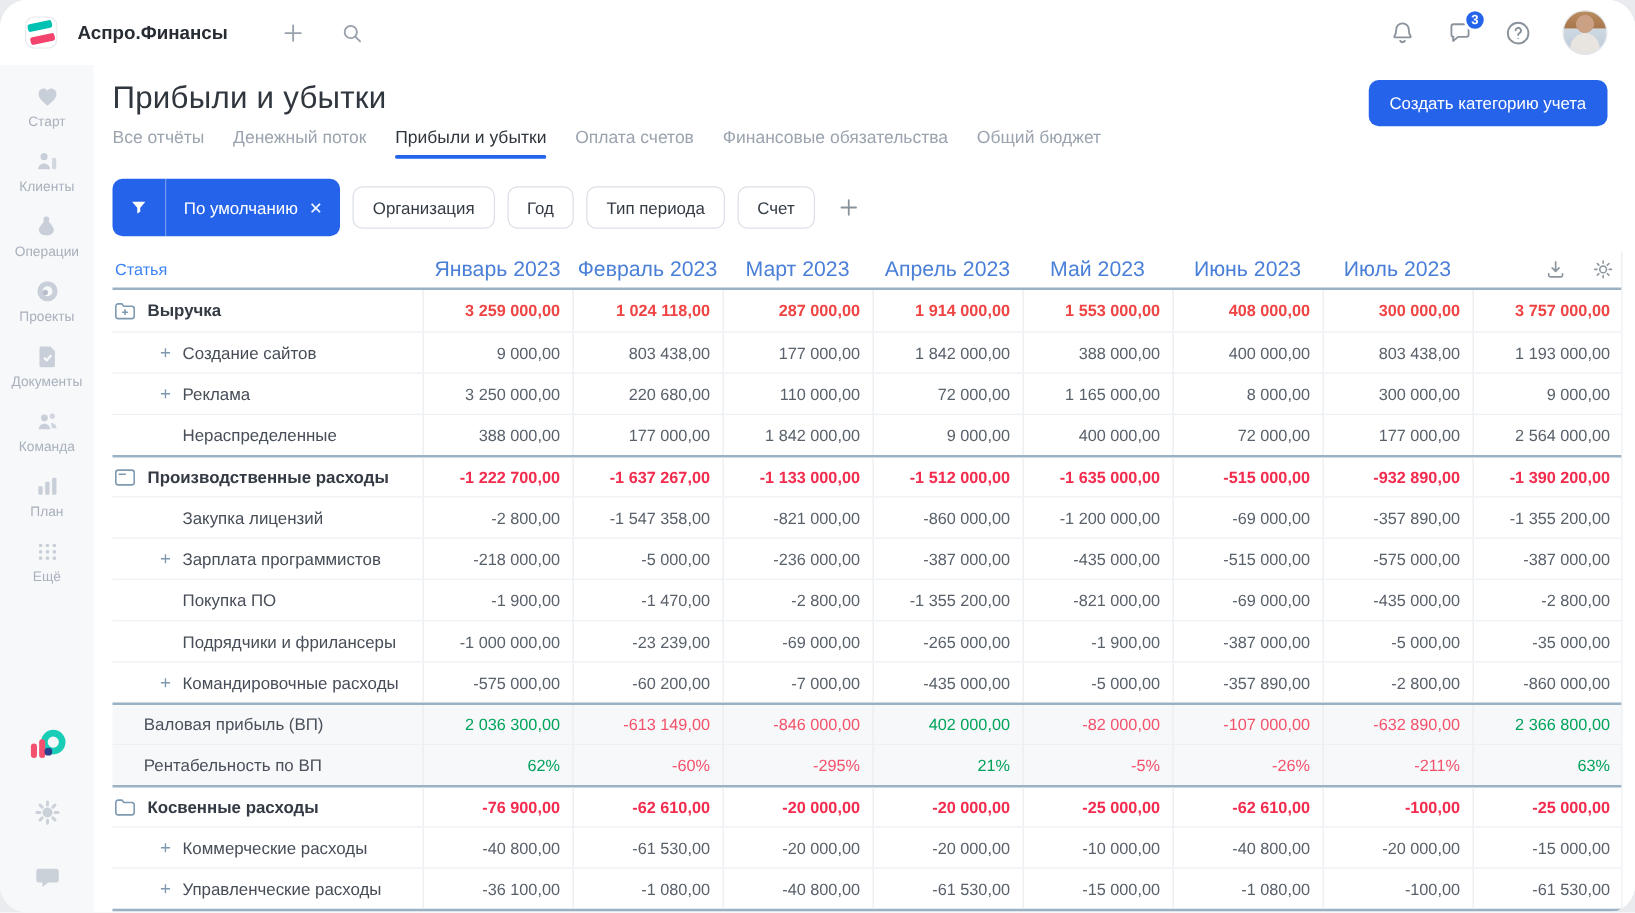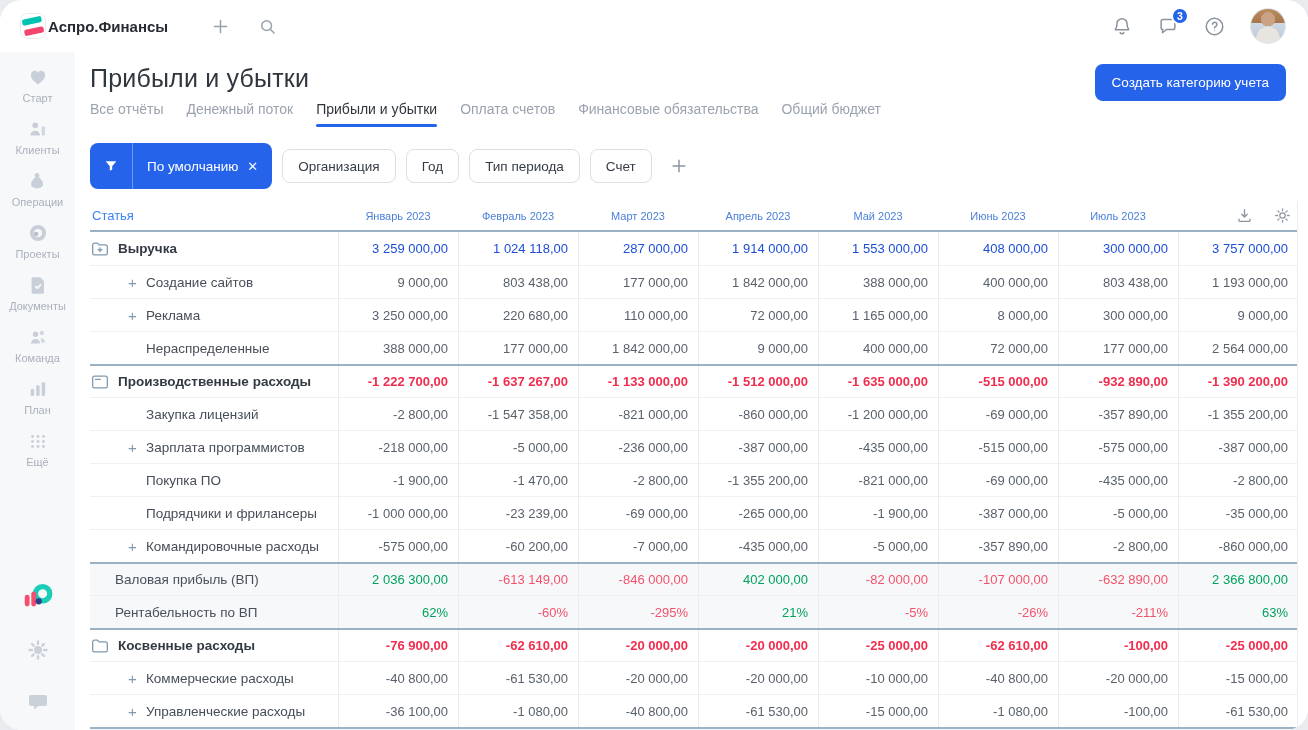--- a/index.html
+++ b/index.html
@@ -2,21 +2,21 @@
 <html><head>
 <meta charset="utf-8">
 <style>
 *{box-sizing:border-box;margin:0;padding:0}
 html,body{width:1308px;height:730px}
 body{font-family:"Liberation Sans",sans-serif;background:#e9ebee}
 .app{position:relative;width:1308px;height:730px;background:#fff;border-radius:22px;overflow:hidden}
 
 
 .topbar{height:52px;display:flex;align-items:center;padding:0 22px 0 20px;background:#fff}
-.brand{display:flex;align-items:center;gap:2px;cursor:pointer}
+.brand{display:flex;align-items:center;gap:16px;cursor:pointer}
 .brand-name{font-size:15px;font-weight:700;color:#272c33}
 .topbar-left-actions{display:flex;align-items:center;gap:26px;margin-left:42px}
 .icon-btn{background:none;border:none;cursor:pointer;display:flex;align-items:center;justify-content:center;position:relative;padding:0}
 .spacer{flex:1}
 .topbar-right-actions{display:flex;align-items:center;gap:24px}
 .badge{position:absolute;top:-8px;right:-10px;min-width:18px;height:18px;border-radius:10px;background:#2563EB;color:#fff;
  font-size:10.5px;display:flex;align-items:center;justify-content:center;padding:0 4px;border:2px solid #fff;font-weight:700}
 .avatar{width:36px;height:36px;border-radius:50%;border:1px solid #e3e6ea;cursor:pointer;
  background:
   radial-gradient(circle at 50% 30%, #caa184 0 24%, transparent 25%),
@@ -48,35 +48,35 @@
 .fp-label{display:flex;align-items:center;gap:9px;padding:0 14px;color:#fff;font-size:13.5px}
 .fp-x{font-size:13px;line-height:1;opacity:.95}
 .chip{height:34px;border:1px solid #dbe0e6;background:#fff;border-radius:8px;padding:0 15px;font-size:13.5px;color:#343b44;display:flex;align-items:center;cursor:pointer}
 .add-filter{margin-left:7px}
 
 
 .table{margin-left:15px;width:1208px;border-right:1px solid #e9edf1}
 .t-head,.t-row{display:grid;grid-template-columns:248px repeat(8,120px)}
 .t-head{height:31px;align-items:center;border-bottom:2px solid #9bb1c4}
 .th-article{font-size:13px;color:#3b82f6;padding-left:2px}
-.th-month{font-size:11px;color:#4a7fd8;text-align:center;cursor:pointer}
+.th-month{font-size:17px;color:#4a7fd8;text-align:center;cursor:pointer}
 .th-tools{display:flex;justify-content:flex-end;gap:19px;padding-right:6px;align-items:center}
 .t-row{height:33px;align-items:stretch;background:#fff;border-top:1px solid #edf0f4}
 .t-row:first-child{border-top:none}
 .t-row.strong-top{border-top:2px solid #9bb1c4}
 .t-row.summary{background:#f6f8fa}
 .c-label{display:flex;align-items:center;font-size:13.5px;color:#474e58}
 .c-label.section{font-weight:700;color:#333a43;gap:9px;padding-left:1px;cursor:pointer}
 .c-label.child{padding-left:38px}
 .c-label.child .plus{width:18px;color:#7e99b0;font-size:15px;font-weight:400;cursor:pointer}
 .c-label.child .plus.hidden-plus{visibility:hidden}
 .c-label.summarylbl{padding-left:25px;color:#4a515b}
 .c-val{display:flex;align-items:center;justify-content:flex-end;text-align:right;padding-right:10px;font-size:13px;border-left:1px solid #e9edf1;white-space:nowrap}
 .v-plain{color:#59616b}
-.v-gpos{color:#1d4ed8;font-weight:400}
+.v-gpos{color:#ef4444;font-weight:700}
 .v-gneg{color:#F22C4E;font-weight:700}
 .v-spos{color:#00A35C}
 .v-sneg{color:#F4526B}
 .t-cutoff{height:11px;background:#f6f8fa;border-top:2px solid #9bb1c4}
 </style>
 </head>
 <body>
 
 <div class="app">
 

